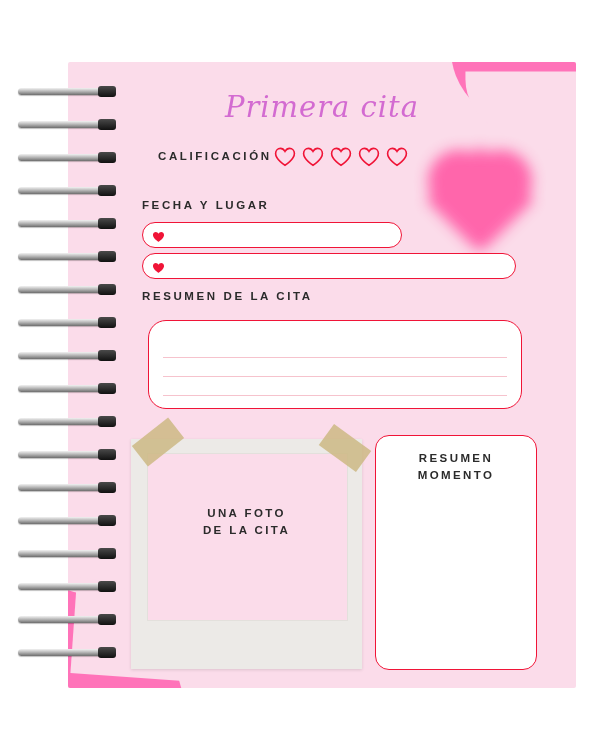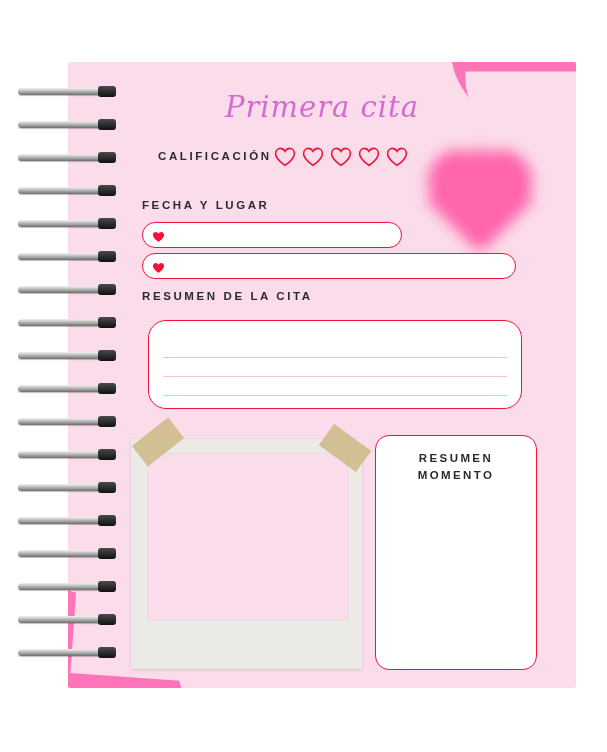--- a/index.html
+++ b/index.html
@@ -357,20 +357,24 @@
         <div></div>
           <div></div>
           <div></div>
       </div>
 
     </div>
 
     <div class="photo-wrap">
       <div class="photo-frame"></div>
       <div class="photo-inner"></div>
+      <div class="photo-text">
+        <span>UNA FOTO</span><br>
+        <span>DE LA CITA</span>
+      </div>
       <div class="tape left"></div>
       <div class="tape right"></div>
     </div>
 
     <div class="fav-box">
       <div class="fav-title">
         <span>RESUMEN</span><br>
         <span>MOMENTO</span>
       </div>
 

